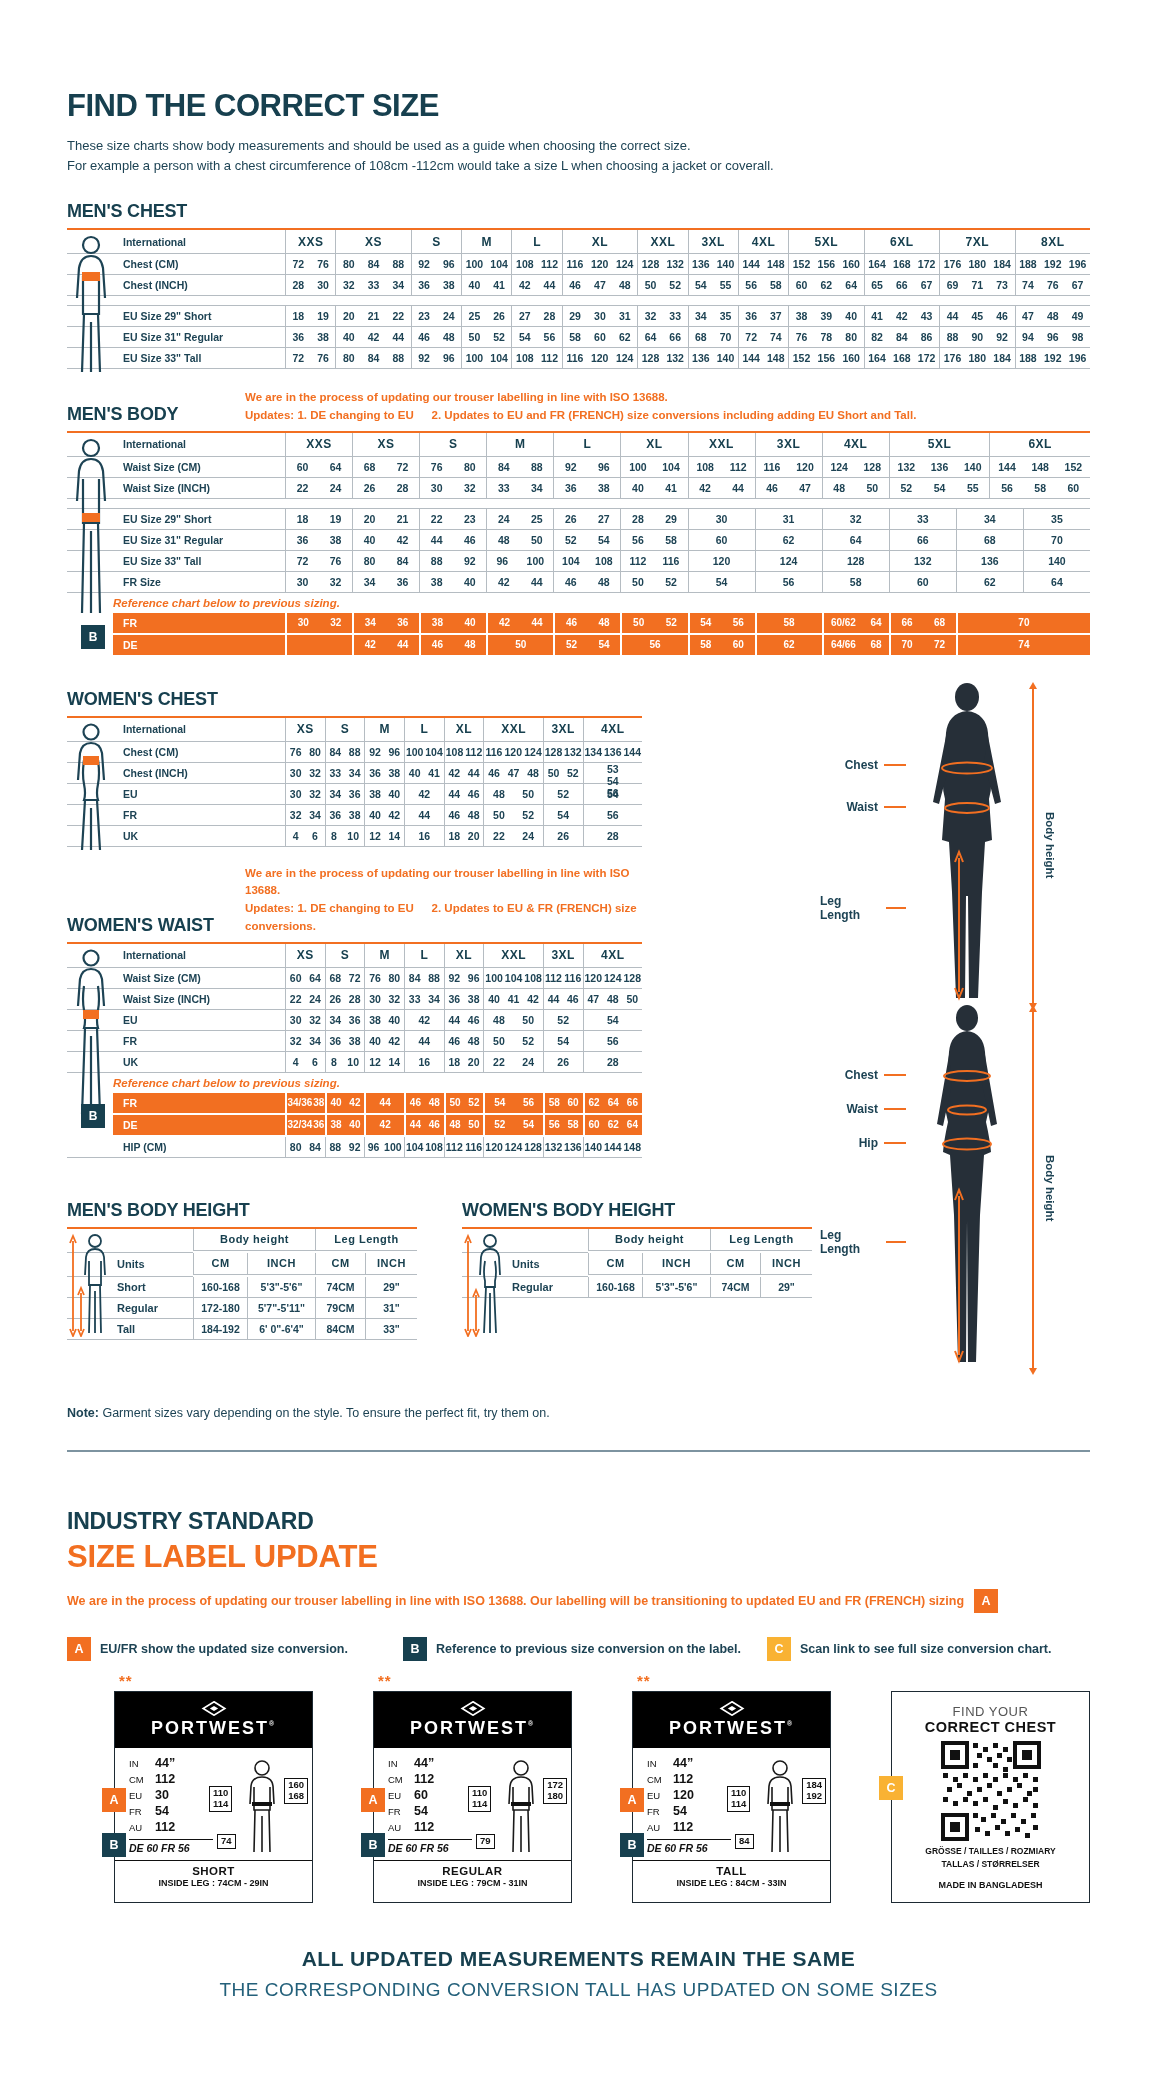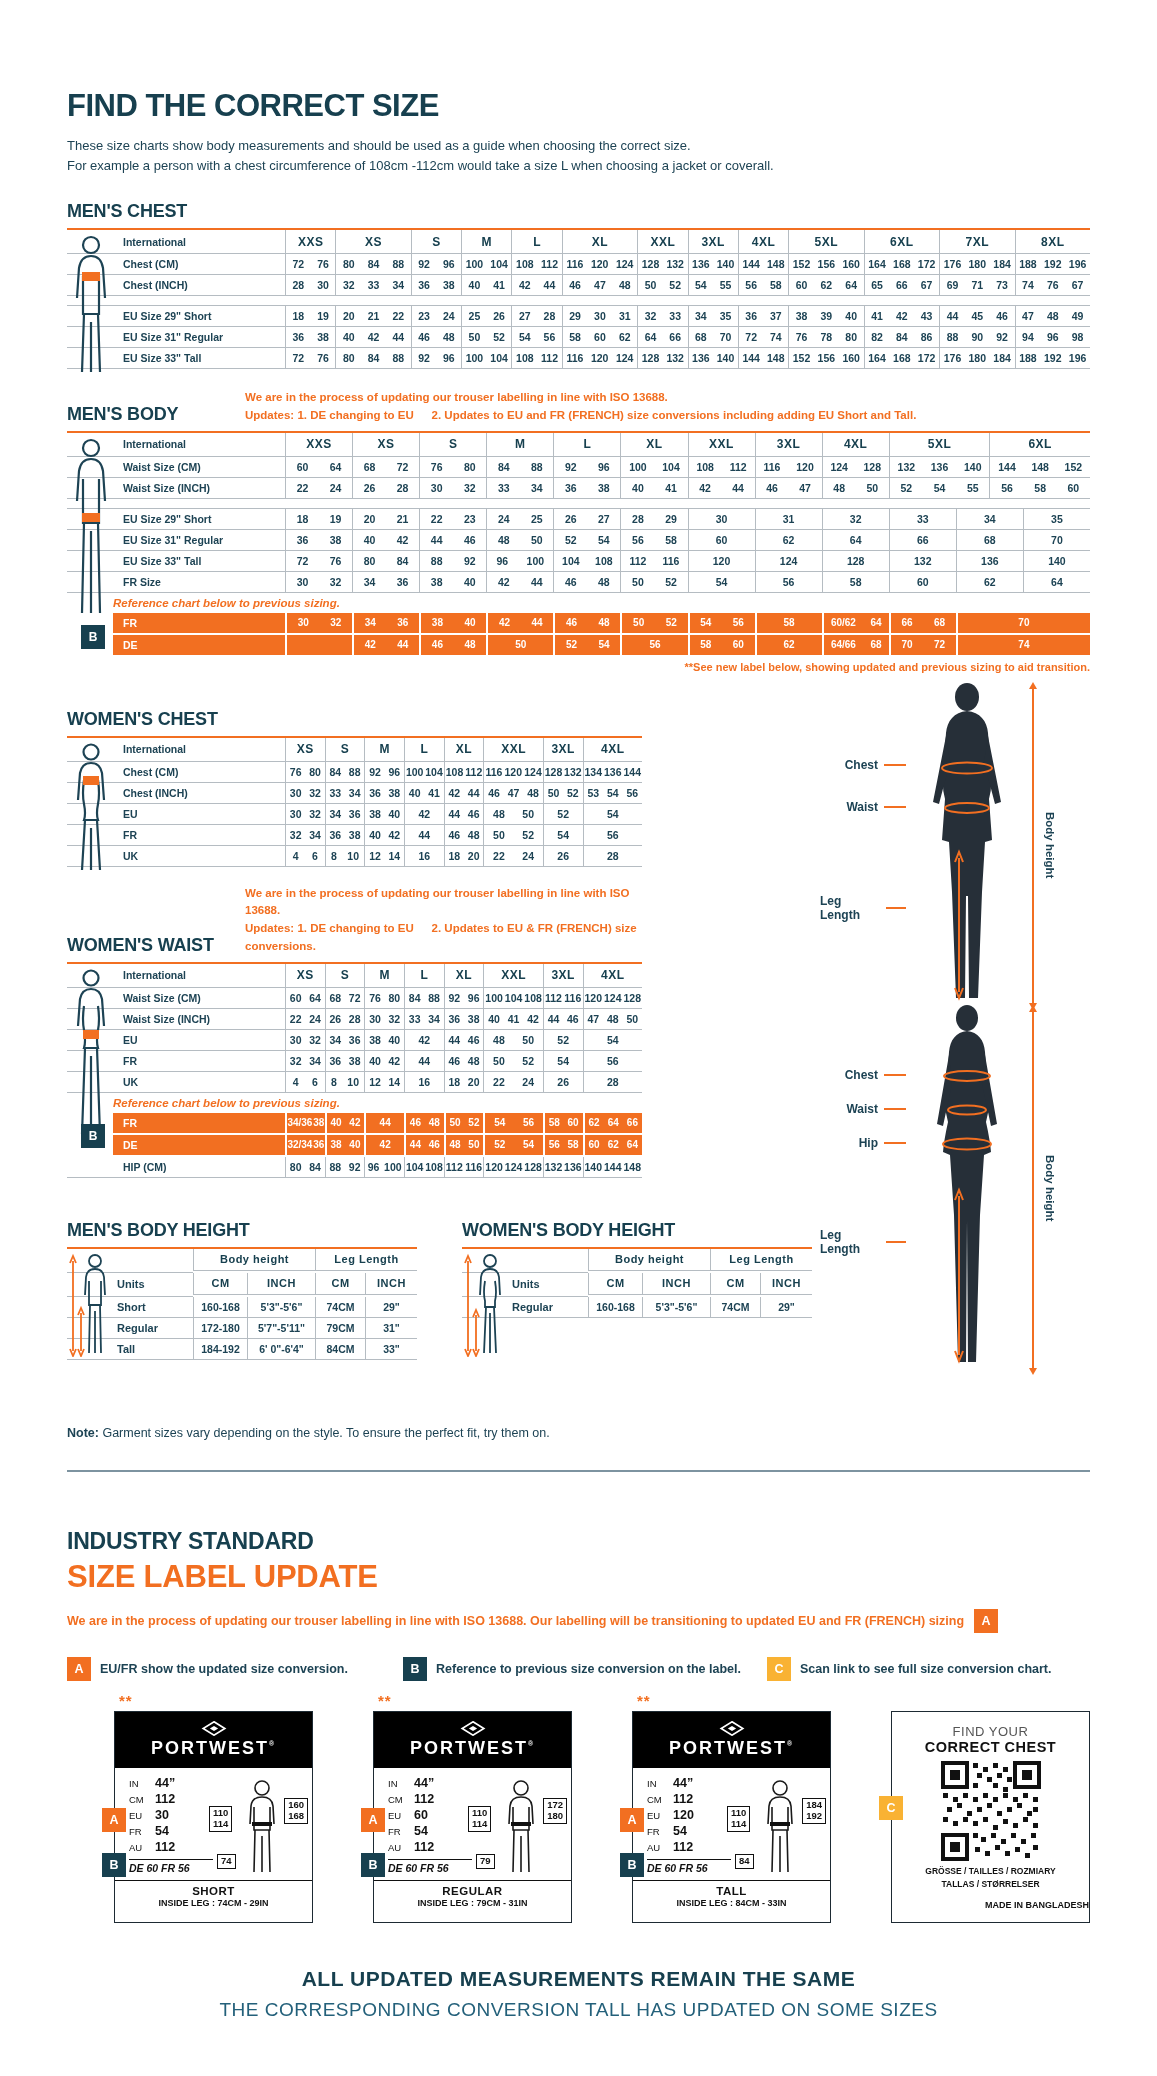--- a/index.html
+++ b/index.html
@@ -97,21 +97,21 @@
   .cbox.leg{left:-4px;top:78px;}
   .cfoot{border-top:1.5px solid #111;text-align:center;padding-top:4px;}
   .cname{font-size:11.5px;font-weight:bold;color:#111;letter-spacing:0.5px;}
   .cleg{font-size:9px;font-weight:bold;color:#111;margin-top:1px;}
   .qrcard{text-align:center;padding-top:12px;}
   .q1{font-size:13px;color:#555;letter-spacing:0.5px;}
   .q2{font-size:14.5px;font-weight:bold;color:#111;letter-spacing:0.5px;}
   .qrsvg{margin-top:6px;}
   .qlang{font-size:8.5px;font-weight:bold;color:#111;line-height:1.5;}
   .qlang:first-of-type{margin-top:6px;}
-  .qmade{font-size:9px;font-weight:bold;color:#111;margin-top:10px;text-align:right;}
+  .qmade{font-size:9px;font-weight:bold;color:#111;margin-top:10px;}
 
   .footer{margin-top:44px;text-align:center;}
   .f1{font-size:21px;font-weight:bold;color:var(--tealdark);letter-spacing:0.5px;}
   .f2{font-size:19px;color:#23607A;margin-top:8px;letter-spacing:0.5px;}
 
   
   .photo{position:absolute;width:270px;}
   #man-photo{left:820px;top:680px;height:340px;}
   #woman-photo{left:820px;top:1000px;height:390px;}
   .plabel{position:absolute;left:0;width:86px;display:flex;align-items:center;justify-content:flex-end;gap:6px;font-size:12px;font-weight:bold;color:var(--teal);}
@@ -891,21 +891,20 @@
             <i>64/66</i>
             <i>68</i>
           </div>
           <div class="oc" style="grid-column: span 2;">
             <i>70</i>
             <i>72</i>
           </div>
           <div class="oc" style="grid-column: span 4;">
             <i>74</i>
           </div>
-          <div class="footrow" style="grid-column: 2 / -1;">**See new label below, showing updated and previous sizing to aid transition.</div>
         </div>
     </section>
 
     <section id="sec-wc">
       <h2 class="sec-title">WOMEN'S CHEST</h2>
       <div class="stbl" id="tbl-wc" style="grid-template-columns: 46px 172px repeat(18, 1fr);">
         <svg class="figwrap" width="58" height="130" viewBox="0 0 58 130">
           <circle cx="24" cy="10" r="7.5" fill="none" stroke="#1D4354" stroke-width="2.2"></circle>
           <path d="M11 58 L13 31 Q15 21 24 21 Q33 21 35 31 L37 58 M17 38 Q15 52 17 62 Q19 72 17 78 L31 78 Q29 72 31 62 Q33 52 31 38 M18 78 L15 128 M30 78 L33 128 M24 86 L24 128" fill="none" stroke="#1D4354" stroke-width="2.2"></path>
           <rect x="16" y="34" width="16" height="9" fill="#F26F21"></rect>
@@ -996,21 +995,21 @@
           </div>
           <div class="vc" style="grid-column: span 3;">
             <i>46</i>
             <i>47</i>
             <i>48</i>
           </div>
           <div class="vc" style="grid-column: span 2;">
             <i>50</i>
             <i>52</i>
           </div>
-          <div class="vc" style="grid-column: span 3;">
+          <div class="vc" style="grid-column: span 3; flex-direction: column;">
             <i>53</i>
             <i>54</i>
             <i>56</i>
           </div>
           <div class="fc"></div>
           <div class="lc">EU</div>
           <div class="vc" style="grid-column: span 2;">
             <i>30</i>
             <i>32</i>
           </div>

